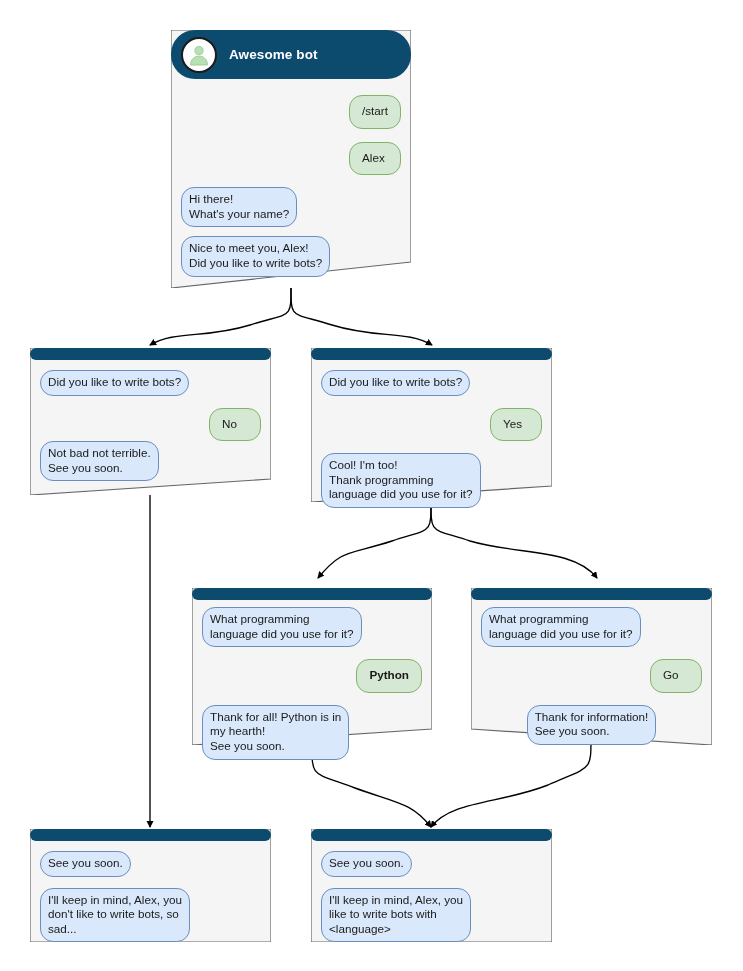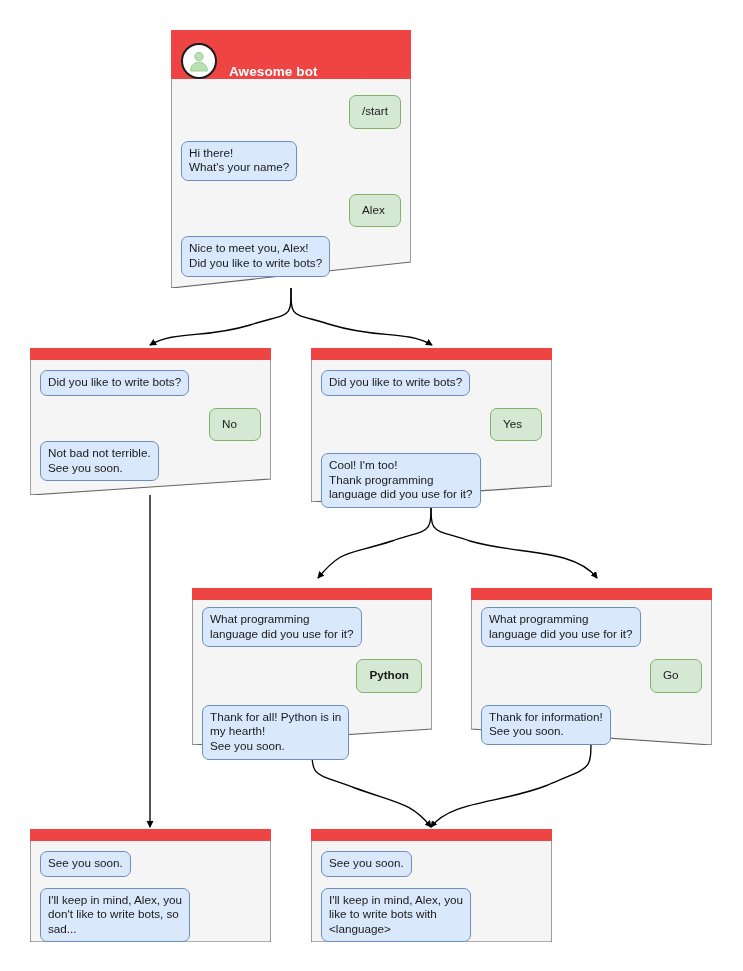--- a/index.html
+++ b/index.html
@@ -51,23 +51,24 @@
     height: 100%;
   }
 
   
   .chat-header {
     position: absolute;
     left: 0;
     top: 0;
     width: 100%;
     display: flex;
-    align-items: flex-end;
-    background: #ef4444;
-    box-sizing: border-box;
+    align-items: center;
+    background: #0c4a6e;
+    box-sizing: border-box;
+    border-radius: 24px;
   }
   .chat-header.tall {
     height: 49px;
     padding-left: 10px;
   }
   .chat-header.thin {
     height: 12px;
   }
   .avatar {
     width: 36px;
@@ -102,21 +103,21 @@
     flex-direction: column;
   }
   .row { display: flex; width: 100%; }
   .row.left  { justify-content: flex-start; }
   .row.right { justify-content: flex-end; }
 
   .bubble {
     font-size: 11.7px;
     line-height: 14.6px;
     color: #1a1a1a;
-    border-radius: 7px;
+    border-radius: 13px;
     box-sizing: border-box;
     white-space: pre-line;
     padding: 4px 7px 5px 7px;
     max-width: 86%;
   }
   .bubble.bot {
     background: #dae8fc;
     border: 1px solid #6c8ebf;
   }
   .bubble.user {
@@ -167,26 +168,26 @@
             <circle cx="12" cy="7.6" r="4.1" fill="#b9dfb4" stroke="#9dcf97" stroke-width="1"></circle>
             <path d="M3.6 22 C3.6 15.6 8 13.2 12 13.2 C16 13.2 20.4 15.6 20.4 22 Z" fill="#b9dfb4" stroke="#9dcf97" stroke-width="1"></path>
           </svg>
         </div>
         <div class="bot-title">Awesome bot</div>
       </div>
       <div class="msgs" style="top:49px;">
         <div class="row right" style="margin-top:7px;">
           <div class="bubble user">/start</div>
         </div>
+        <div class="row right" style="margin-top:13px;">
+          <div class="bubble user">Alex</div>
+        </div>
         <div class="row left" style="margin-top:12px;">
           <div class="bubble bot">Hi there!
 What's your name?</div>
-        </div>
-        <div class="row right" style="margin-top:13px;">
-          <div class="bubble user">Alex</div>
         </div>
         <div class="row left" style="margin-top:9px;">
           <div class="bubble bot">Nice to meet you, Alex!
 Did you like to write bots?</div>
         </div>
       </div>
     </div>
   </div>
 
   <div class="node" style="left:30px; top:348px; width:241px; height:147px;">
@@ -262,21 +263,21 @@
     <div class="node-inner">
       <div class="chat-header thin"></div>
       <div class="msgs" style="top:12px;">
         <div class="row left" style="margin-top:-2px;">
           <div class="bubble bot">What programming
 language did you use for it?</div>
         </div>
         <div class="row right" style="margin-top:12px;">
           <div class="bubble user">Go</div>
         </div>
-        <div class="row left" style="margin-top:12px;">
+        <div class="row left" style="margin-top:12px;justify-content:center;">
           <div class="bubble bot">Thank for information!
 See you soon.</div>
         </div>
       </div>
     </div>
   </div>
 
   <div class="node" style="left:30px; top:829px; width:241px; height:113px;">
     <svg class="node-shape" viewBox="0 0 241 113" preserveAspectRatio="none">
       <polygon points="0,0 241,0 241,113 0,113" fill="#f5f5f5" stroke="#666666" stroke-width="1.2"></polygon>

